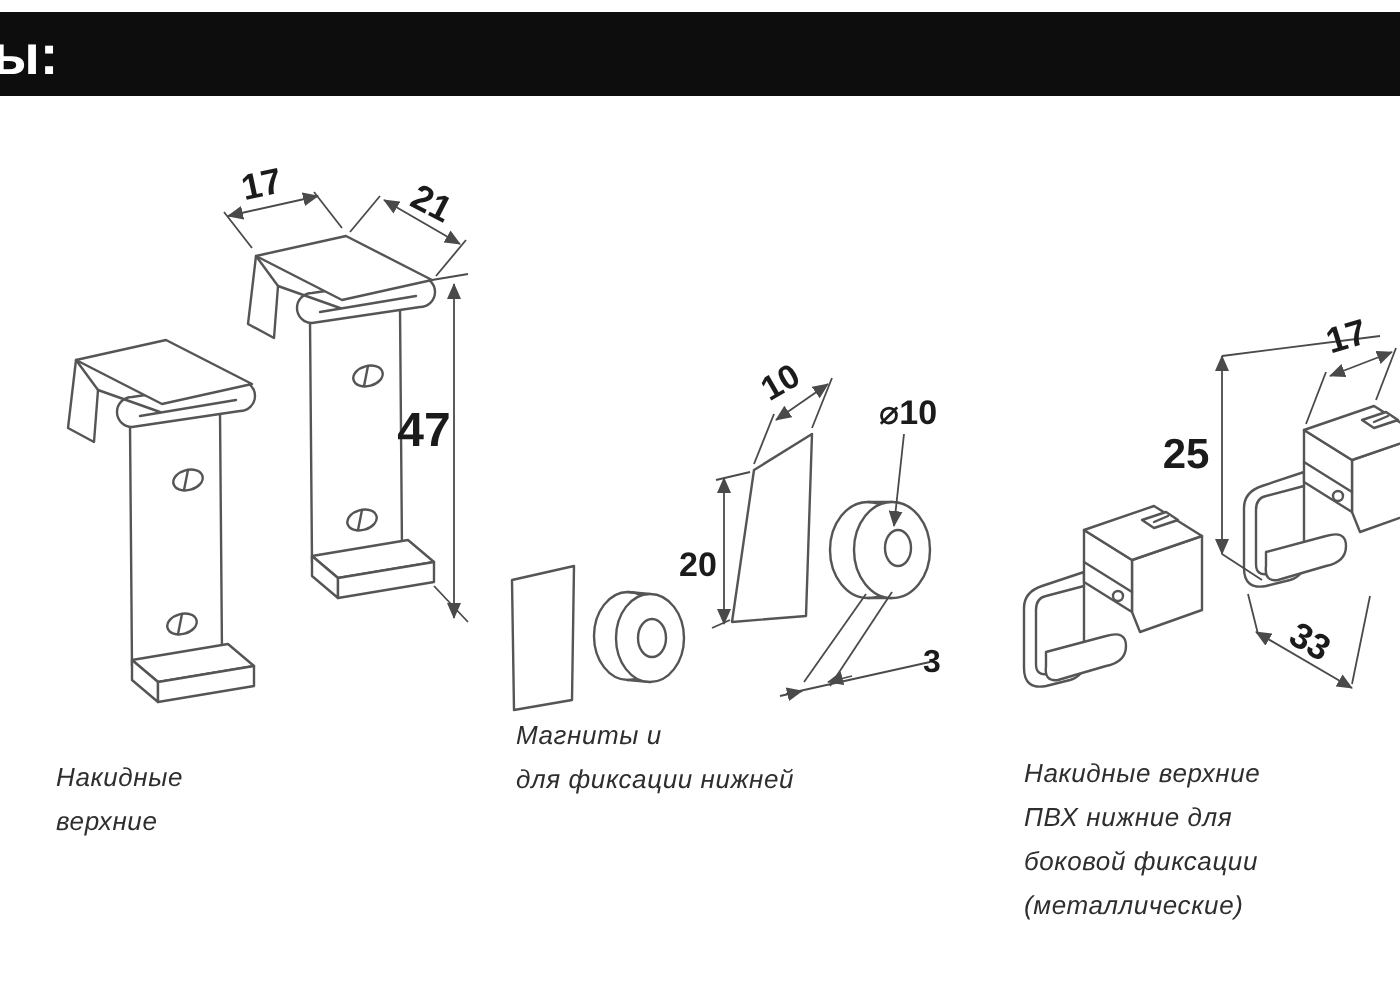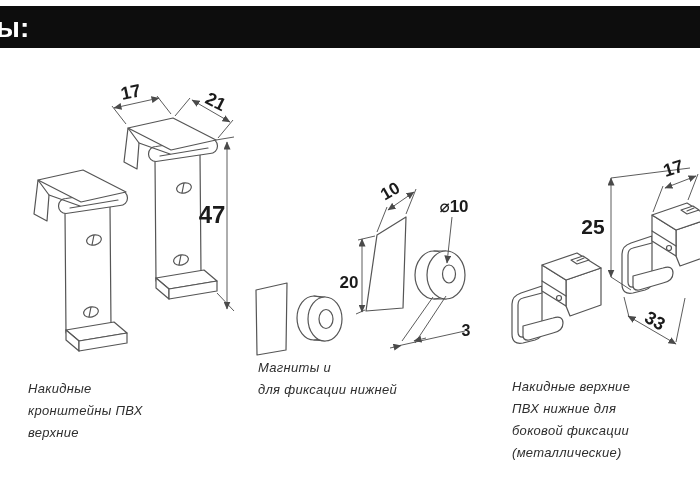--- a/index.html
+++ b/index.html
@@ -166,21 +166,20 @@
 
       <path class="dline" d="M139,157 L144,177"></path>
       <path class="dline" d="M200,158 L191,202"></path>
       <path class="dline" d="M143,176 L191,204" marker-start="url(#arw)" marker-end="url(#arw)"></path>
       <text class="dim" x="167" y="186" font-size="18" text-anchor="middle" transform="rotate(30 167 186)">33</text>
     </svg>
   </div>
 
   <div class="caption" style="left:28px;top:378px;">
     <div>Накидные</div>
-    <div>кронштейны ПВХ</div>
     <div>верхние</div>
   </div>
 
   <div class="caption" style="left:258px;top:357px;font-style:italic;">
     <div>Магниты и</div>
     <div>для фиксации нижней</div>
   </div>
 
   <div class="caption" style="left:512px;top:376px;">
     <div>Накидные верхние</div>

